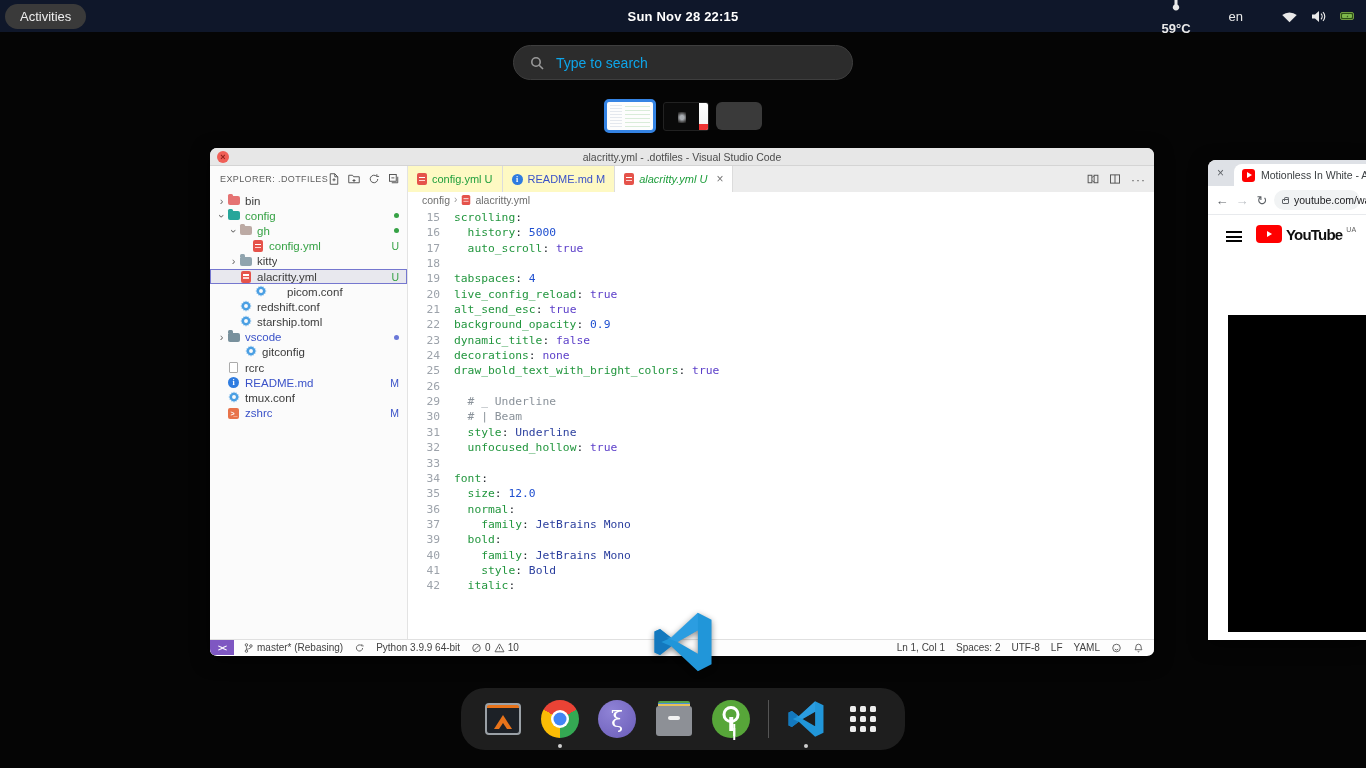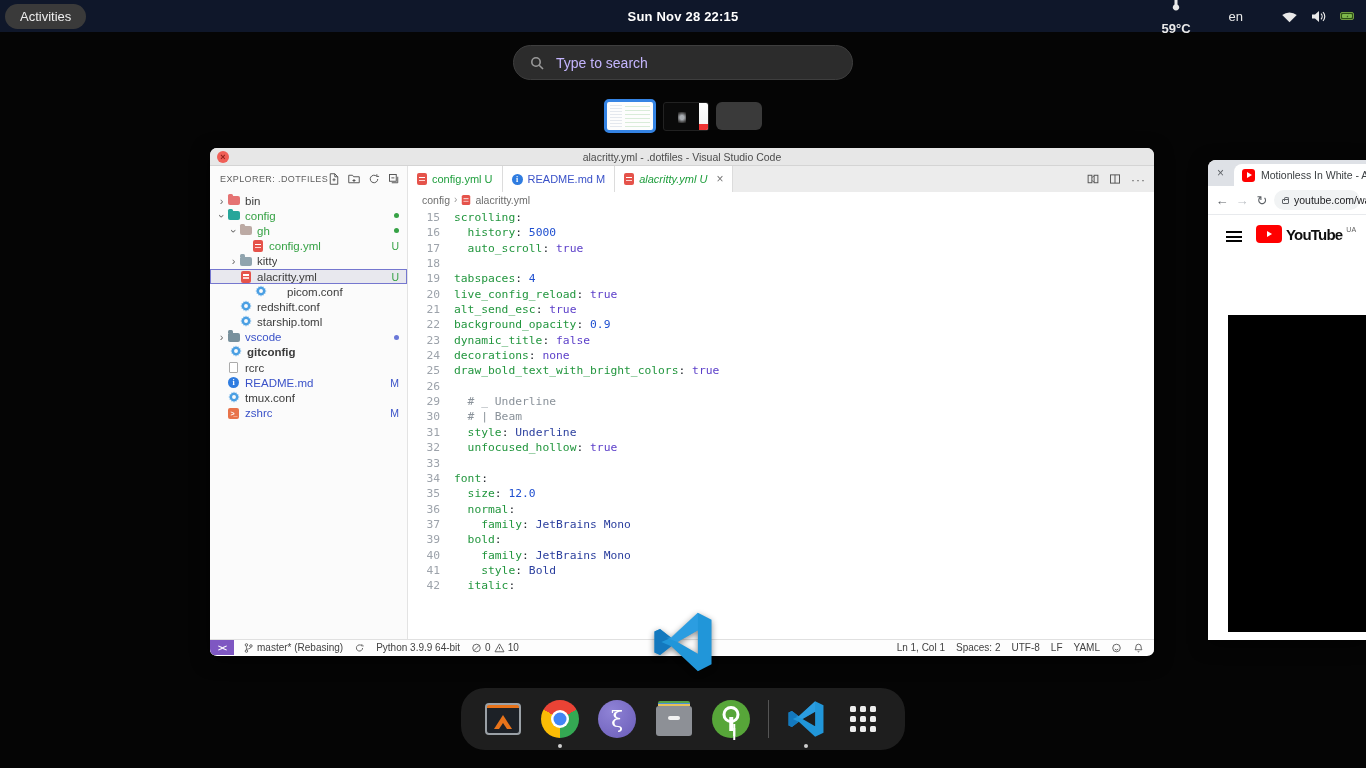--- a/index.html
+++ b/index.html
@@ -11,21 +11,21 @@
   .activities { margin-left:5px; height:25px; padding:0 15px; border-radius:13px; background:#3a3a3a; color:#eee; font-size:13px; display:flex; align-items:center; }
   .clock { position:absolute; left:50%; transform:translateX(-50%); color:#fff; font-size:13px; font-weight:bold; letter-spacing:.2px; }
   .tray { position:absolute; right:12px; display:flex; align-items:center; gap:13px; color:#e9e9e9; font-size:13px; font-weight:bold; }
   .tray .grp { display:flex; align-items:center; gap:10px;flex-direction:column; }
   .batt { width:14px; height:8px; border-radius:2px; background:#2d5016; border:1px solid #6f9c3f; position:relative; }
   .batt::before { content:""; position:absolute; inset:1px; background:#7db74b; border-radius:1px; }
   .batt::after { content:""; position:absolute; left:5px; top:1px; width:3px; height:5px; background:#143206; clip-path:polygon(100% 0,20% 55%,55% 55%,0 100%,80% 45%,45% 45%); }
 
   
   .search { position:absolute; left:513px; top:45px; width:340px; height:35px; border-radius:18px; background:#2c2c2c; border:1px solid #3e3e3e; display:flex; align-items:center; gap:12px; padding:0 16px; }
-  .search .ph { color:#c4b5fd; font-size:14px;text-align:center; }
+  .search .ph { color:#0ea5e9; font-size:14px;text-align:center; }
 
   
   .thumbs { position:absolute; left:50%; top:99px; transform:translateX(-50%); display:flex; align-items:center; gap:7px; }
   .thumb-vscode { width:52px; height:34px; border:3px solid #3584e4; border-radius:5px; background:#fdfdfd; position:relative; overflow:hidden; }
   .thumb-vscode::before { content:""; position:absolute; left:3px; top:3px; width:12px; bottom:3px; background:repeating-linear-gradient(#e4e8ee 0 1px, transparent 1px 3px); }
   .thumb-vscode::after { content:""; position:absolute; left:18px; top:4px; right:3px; bottom:3px; background:repeating-linear-gradient(#d9ecd9 0 1px, transparent 1px 4px); }
   .thumb-youtube { width:46px; height:29px; border-radius:3px; background:#0a0a0a; position:relative; overflow:hidden; border:1px solid #222; }
   .thumb-youtube::before { content:""; position:absolute; left:14px; top:9px; width:8px; height:11px; background:radial-gradient(circle,#cfd4da 0 30%,#555 70%,transparent); opacity:.8; }
   .thumb-youtube::after { content:""; position:absolute; right:0; top:0; bottom:0; width:9px; background:linear-gradient(#fff,#f2f2f2); box-shadow:inset 0 -6px 0 #e33; }
   .thumb-new { width:46px; height:28px; border-radius:6px; background:#3a3a3a; }
@@ -59,21 +59,21 @@
   .ic-yaml { width:10px; height:12px; background:#e5534b; border-radius:2px; position:relative; }
   .ic-yaml::before { content:""; position:absolute; left:2px; top:3.5px; width:6px; height:1.5px; background:#fff; box-shadow:0 3px 0 #ffd7d5; }
   .ic-info { width:11px; height:11px; border-radius:50%; background:#2f7ce0; color:#fff; font-size:8px; font-weight:bold; text-align:center; line-height:11px; font-family:"Liberation Serif",serif; }
   .ic-info::after { content:"i"; }
   .ic-file { width:9px; height:11px; border:1px solid #ababab; border-radius:1px; background:#fff; }
   .ic-term { width:11px; height:11px; background:#e8734a; border-radius:2px; color:#fff; font-size:7px; line-height:11px; text-align:center; font-weight:bold; }
   .ic-term::after { content:">_"; letter-spacing:-1px; }
 
   .vs-main { flex:1; display:flex; flex-direction:column; min-width:0; }
   .vs-tabs { height:26px; background:#ececec; display:flex; align-items:stretch; position:relative; }
-  .vs-tab { display:flex; align-items:center; gap:5px; padding:0 9px; background:#ffffff; border-right:1px solid #dcdcdc; font-size:11px; }
+  .vs-tab { display:flex; align-items:center; gap:5px; padding:0 9px; background:#fef9c3; border-right:1px solid #dcdcdc; font-size:11px; }
   .vs-tab.active { background:#fff; }
   .vs-tab .lbl.green { color:#1f9e3d; } .vs-tab .lbl.blue { color:#3a52c8; }
   .vs-tab .lbl.italic { font-style:italic; }
   .vs-tab .x { color:#777; margin-left:4px; font-size:12px; }
   .tab-actions { margin-left:auto; display:flex; align-items:center; gap:9px; padding-right:10px; color:#555; }
   .tab-actions .ic { width:13px; height:13px; display:inline-flex; }
   .breadcrumb { height:15px; background:#fff; display:flex; align-items:center; gap:4px; padding-left:14px; font-size:10.5px; color:#6e6e6e; }
   .breadcrumb .sep { color:#9a9a9a; font-size:10px; }
   .bc-ic { transform:scale(.85); }
 
@@ -301,21 +301,21 @@
               <span class="tr-label">starship.toml</span>
             </div>
             <div class="tree-row" style="padding-left: 6px;">
               <span class="tr-chev">›</span>
               <span class="tr-ic">
                 <span class="ic-folder" style="background: rgb(120, 144, 156);"></span>
               </span>
               <span class="tr-label blue">vscode</span>
               <span class="tr-dot blue"></span>
             </div>
-            <div class="tree-row" style="padding-left: 8px; font-weight: bold;">
+            <div class="tree-row" style="padding-left: 23px;">
               <span class="tr-chev"></span>
               <span class="tr-ic">
                 <span class="ic"><svg viewBox="0 0 16 16" width="12" height="12">
                     <path fill="#4a9fe3" d="M8 .5l1 2.1 2.3-.6.4 2.3 2.3.4-.6 2.3 2.1 1-2.1 1 .6 2.3-2.3.4-.4 2.3-2.3-.6-1 2.1-1-2.1-2.3.6-.4-2.3-2.3-.4.6-2.3-2.1-1 2.1-1-.6-2.3 2.3-.4.4-2.3 2.3.6z"></path>
                     <circle cx="8" cy="8" r="2.6" fill="#fbfbfb"></circle>
                   </svg></span>
               </span>
               <span class="tr-label">gitconfig</span>
             </div>
             <div class="tree-row" style="padding-left: 6px;">

